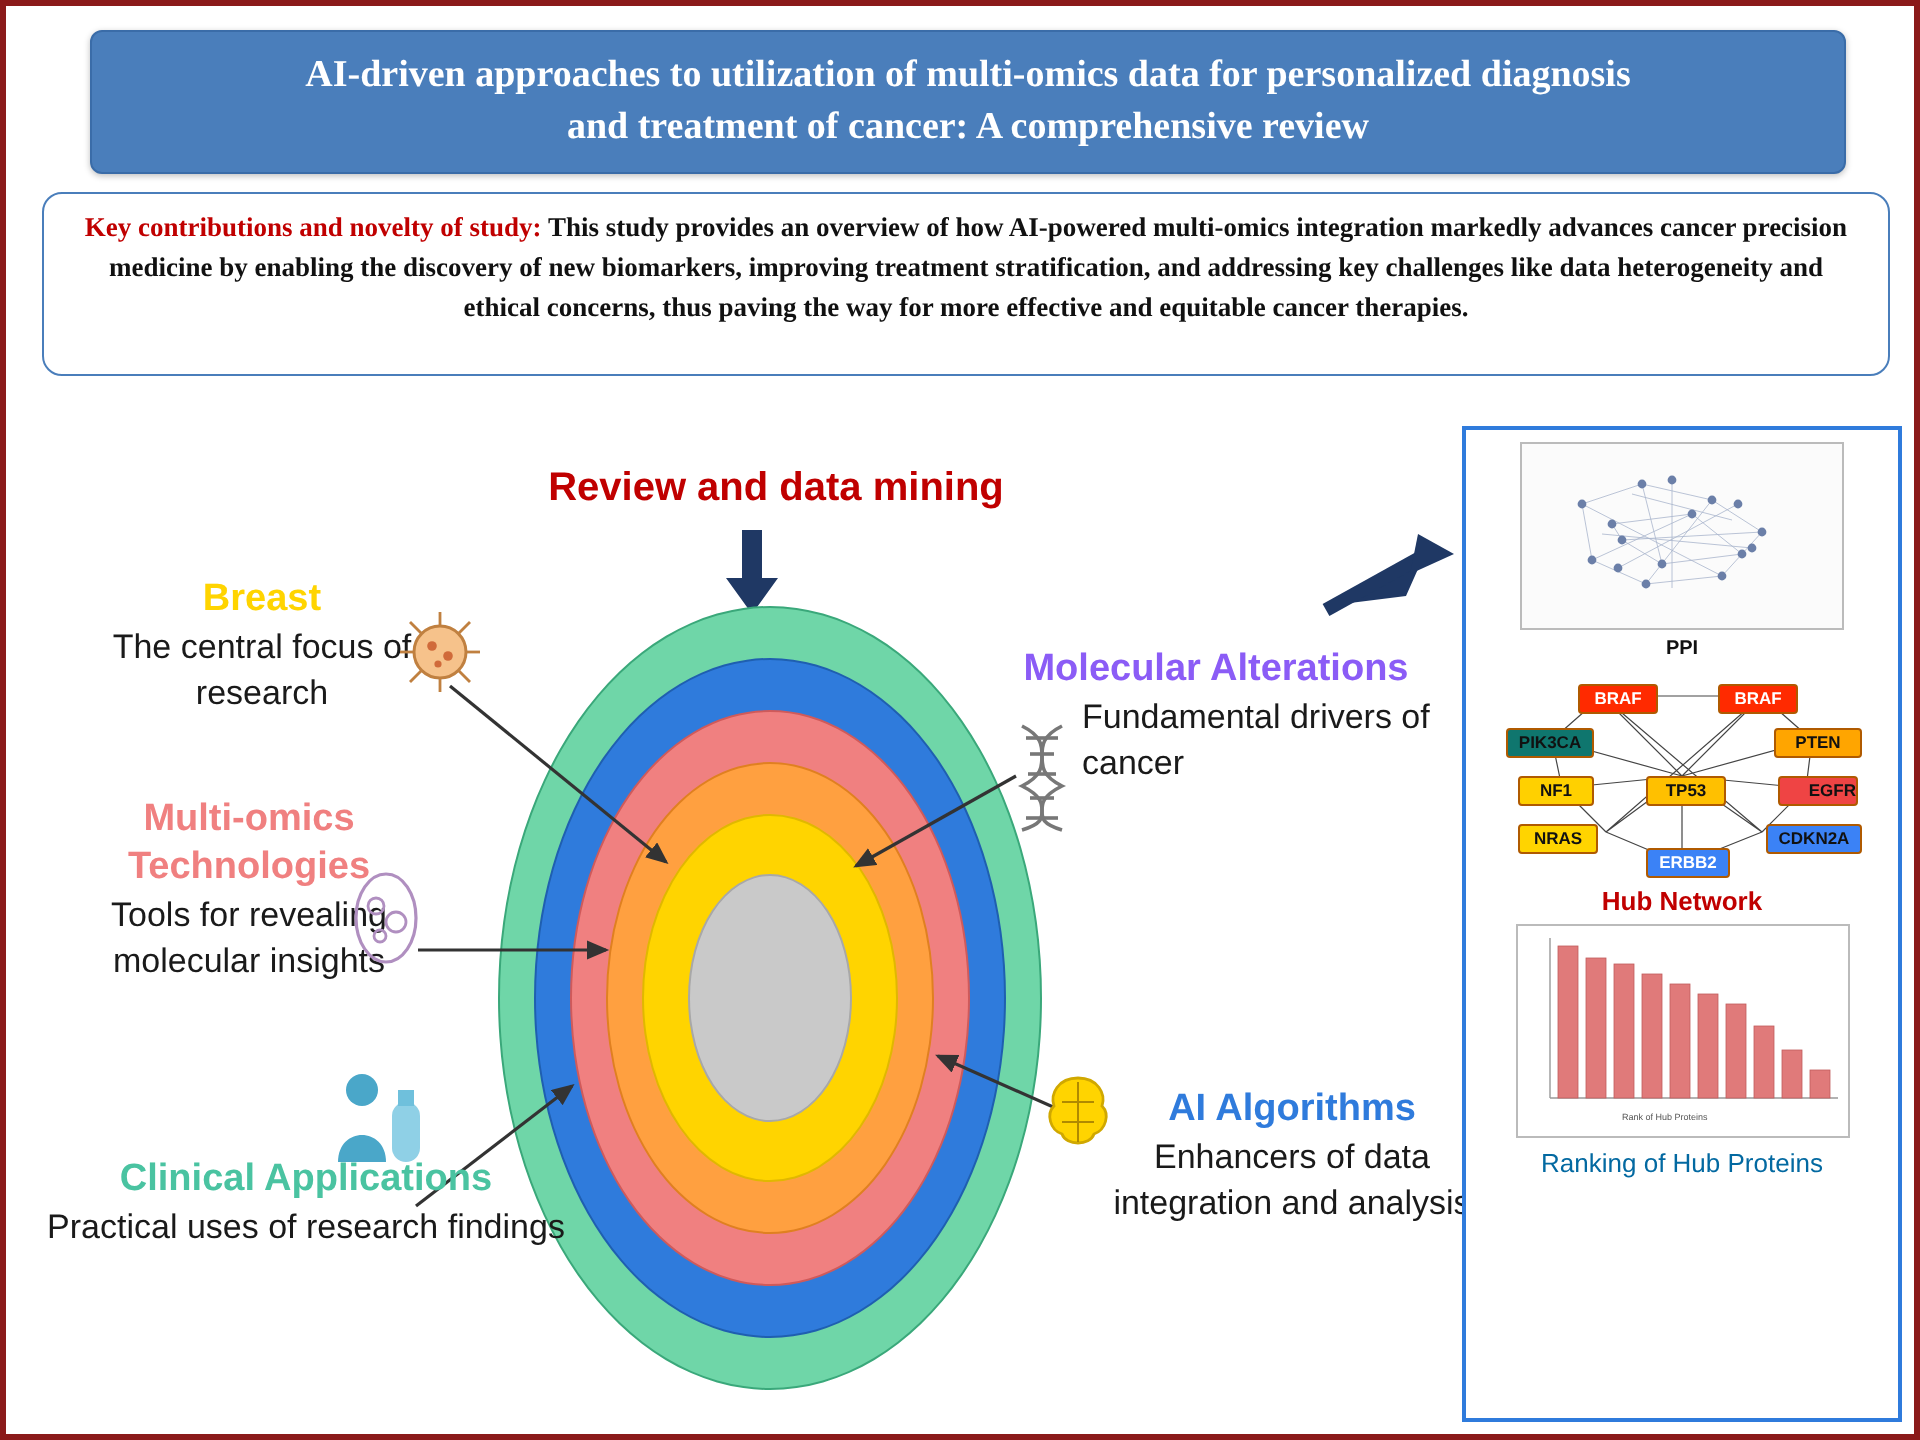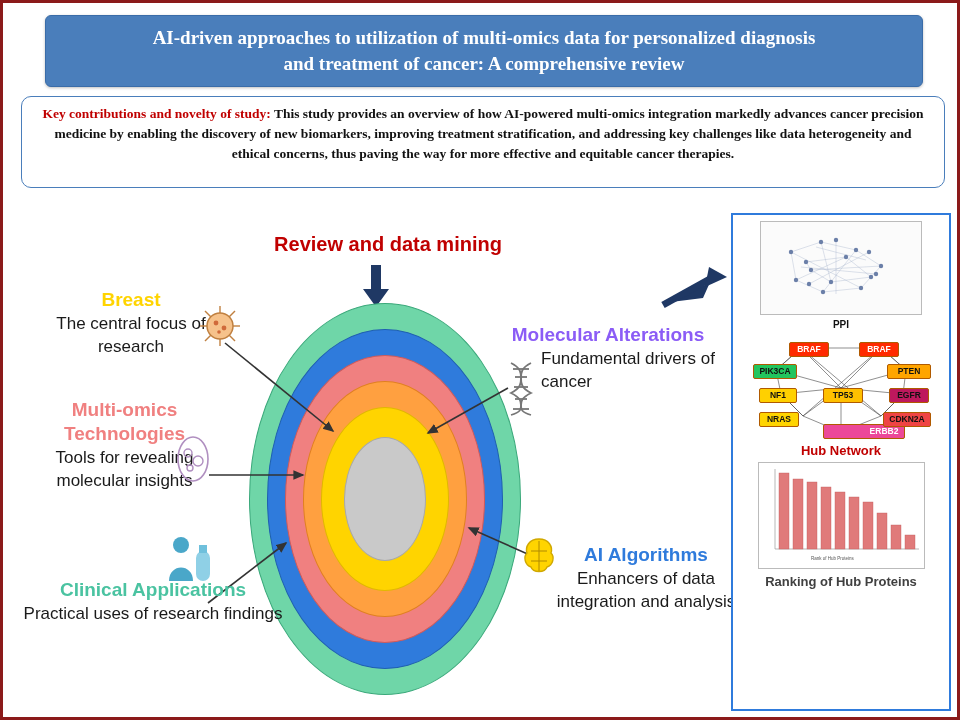--- a/index.html
+++ b/index.html
@@ -129,21 +129,21 @@
   .gene{
     position:absolute;border:1px solid #b05a00;border-radius:2px;
     font-size:8.5px;font-weight:bold;text-align:center;color:#111;
     line-height:13px;height:13px;
   }
   .hub-cap{text-align:center;font-weight:bold;font-size:13px;color:#c00000;margin-top:3px;}
   .bar-box{
     margin:4px auto 0 auto;width:165px;height:105px;border:1px solid #bbb;background:#fff;position:relative;
   }
   .rank-cap{
-    text-align:center;font-weight:bold;font-size:13px;color:#404040;margin-top:5px;
+    text-align:center;font-weight:normal;font-size:13px;color:#0369a1;margin-top:5px;
   }
 </style>
 </head>
 <body>
 
 <div id="page">
 
   <div class="title-banner">
     <div class="txt">
       <span>AI-driven approaches to utilization of multi-omics data for personalized diagnosis</span><br>
@@ -302,28 +302,28 @@
             <path d="M60,16 L140,16 M60,16 L100,56 M140,16 L100,56 M35,38 L100,56 M165,38 L100,56
                      M40,62 L100,56 M162,62 L100,56 M62,84 L100,56 M140,84 L100,56
                      M35,38 L60,16 M165,38 L140,16 M40,62 L62,84 M162,62 L140,84
                      M62,84 L100,100 M140,84 L100,100 M100,100 L100,56
                      M35,38 L40,62 M165,38 L162,62 M60,16 L35,38 M140,16 L165,38
                      M62,84 L40,62 M140,84 L162,62 M60,16 L140,84 M140,16 L62,84"></path>
           </g>
         </svg>
         <div class="gene" style="left:48px;top:10px;width:38px;background:#ff2a00;color:#fff;">BRAF</div>
         <div class="gene" style="left:118px;top:10px;width:38px;background:#ff2a00;color:#fff;">BRAF</div>
-        <div class="gene" style="left:12px;top:32px;width:42px;background:#22c55e;">PIK3CA</div>
+        <div class="gene" style="left:12px;top:32px;width:42px;background:#0f766e;">PIK3CA</div>
         <div class="gene" style="left:146px;top:32px;width:42px;background:#ffa500;">PTEN</div>
         <div class="gene" style="left:18px;top:56px;width:36px;background:#ffd000;">NF1</div>
         <div class="gene" style="left:82px;top:56px;width:38px;background:#ffc000;">TP53</div>
-        <div class="gene" style="left:148px;top:56px;width:38px;background:#be185d;">EGFR</div>
+        <div class="gene" style="left:148px;top:56px;width:38px;background:#ef4444;text-align:right;">EGFR</div>
         <div class="gene" style="left:18px;top:80px;width:38px;background:#ffd400;">NRAS</div>
-        <div class="gene" style="left:82px;top:92px;width:40px;background:#ec4899;color:#fff;padding-left:40px;">ERBB2</div>
-        <div class="gene" style="left:142px;top:80px;width:46px;background:#ef4444;">CDKN2A</div>
+        <div class="gene" style="left:82px;top:92px;width:40px;background:#3b82f6;color:#fff;">ERBB2</div>
+        <div class="gene" style="left:142px;top:80px;width:46px;background:#3b82f6;">CDKN2A</div>
       </div>
 
       <div class="hub-cap">Hub Network</div>
 
       <div class="bar-box">
         <svg viewBox="0 0 165 105" style="width:165px;height:105px;">
           <line x1="16" y1="86" x2="160" y2="86" stroke="#999" stroke-width="0.7"></line>
           <line x1="16" y1="6" x2="16" y2="86" stroke="#999" stroke-width="0.7"></line>
           <g fill="#e07a7a" stroke="#c05c5c" stroke-width="0.4">
             <rect x="20" y="10" width="10" height="76"></rect>

